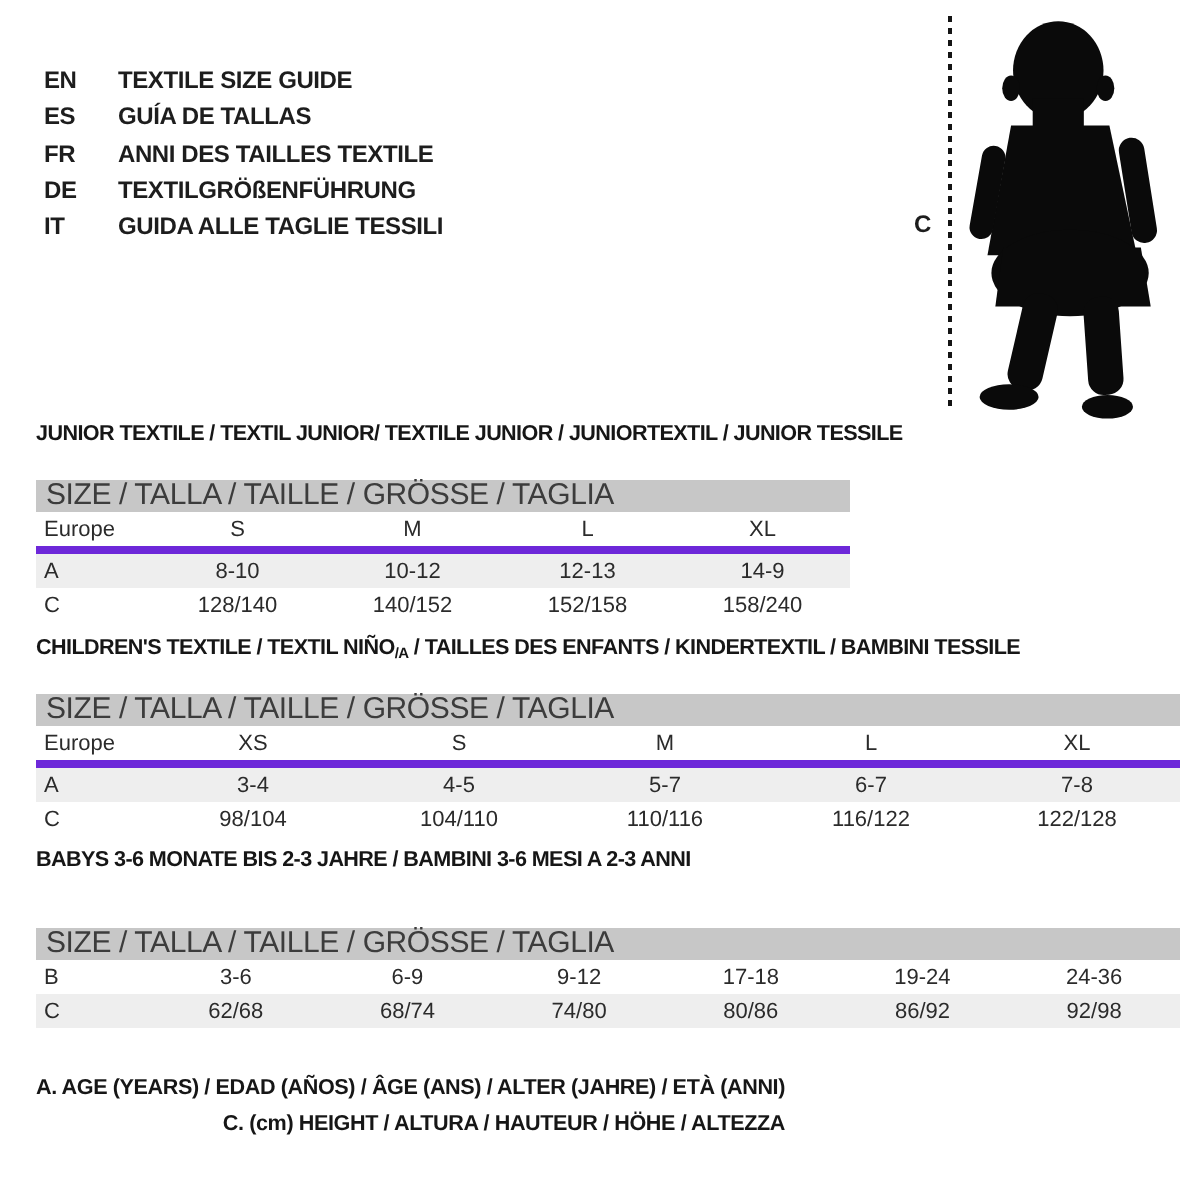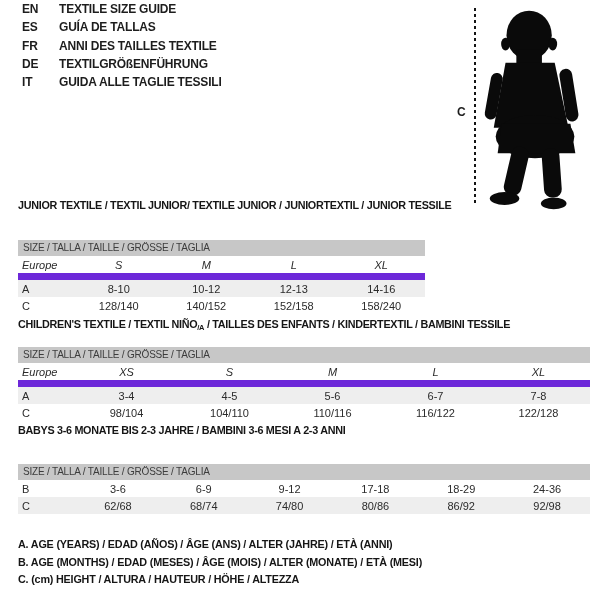--- a/index.html
+++ b/index.html
@@ -1,55 +1,55 @@
 <!DOCTYPE html>
 <html><head>
 <meta charset="utf-8">
 <style>
   html,body { margin:0; padding:0; background:#ffffff; }
   .canvas {
     position:relative; width:600px; height:600px; background:#ffffff;
     font-family:"Liberation Sans", sans-serif; color:#1d1d1d; overflow:hidden;
   }
   
-  .lang-list { position:absolute; left:22px; top:0; }
+  .lang-list { position:absolute; left:22px; top:31px; }
   .lang-row  { display:flex; height:18.3px; align-items:center;
                font-weight:bold; font-size:12px; letter-spacing:-0.2px; }
   .lang-code { width:37px; }
   .lang-label{ white-space:nowrap;text-align:center; }
 
   
   .dash-line { position:absolute; left:474px; top:8px; width:2px; height:198px;
                background:repeating-linear-gradient(#141414 0 3px, transparent 3px 6px); }
   .c-marker  { position:absolute; left:457px; top:105px; font-weight:bold; font-size:12px; }
   .baby-svg  { position:absolute; left:478px; top:5px; }
 
   
   .section-title { position:absolute; left:18px; font-weight:bold; font-size:10.8px;
                    letter-spacing:-0.3px; white-space:nowrap; color:#161616; }
   .two-line div { height:18px; line-height:18px; }
   .subscript { font-size:7.5px; vertical-align:-2px; }
 
   
   .size-table { position:absolute; left:18px; }
-  .size-bar { height:16px; background:#c7c7c7; font-size:10px; line-height:16.5px;
+  .size-bar { height:16px; background:#c7c7c7; font-size:15px; line-height:16.5px;
               padding-left:5px; color:#3c3c3c; letter-spacing:-0.2px; }
   table { border-collapse:collapse; table-layout:fixed; width:100%;
           font-size:11px; color:#2b2b2b; }
   td { height:17px; padding:0; text-align:center; vertical-align:middle;
        white-space:nowrap; overflow:hidden; }
   td.lbl { text-align:left; padding-left:4px; }
-  tr.hdr td { border-bottom:7px solid #6d28d9;font-style:italic; }
+  tr.hdr td { border-bottom:4px solid #6d28d9; }
   tr.shaded td { background:#eeeeee; }
   col.c-lbl { width:57px; }
 
   
   .footnotes { position:absolute; left:18px; top:536px; font-weight:bold;
                font-size:10.8px; letter-spacing:-0.2px; color:#161616; }
-  .footnote  { height:17.5px; line-height:17.5px; white-space:nowrap; }
+  .footnote  { height:17.5px; line-height:17.5px; white-space:nowrap;text-align:right; }
 </style>
 </head>
 <body>
 
 <div class="canvas">
 
   <div class="lang-list">
     <div class="lang-row">
       <span class="lang-code">EN</span>
       <span class="lang-label">TEXTILE SIZE GUIDE</span>
@@ -85,21 +85,21 @@
       <rect x="86" y="64" width="13" height="54" rx="6.5" transform="rotate(-9 92 91)"></rect>
       <ellipse cx="58" cy="133" rx="40" ry="22"></ellipse>
       <path d="M24,120 L94,120 L99,150 L20,150 Z"></path>
       <rect x="30" y="143" width="18" height="50" rx="8" transform="rotate(13 39 168)"></rect>
       <rect x="66" y="145" width="18" height="50" rx="8" transform="rotate(-4 75 170)"></rect>
       <ellipse cx="27" cy="196" rx="15" ry="6.5"></ellipse>
       <ellipse cx="77" cy="201" rx="13" ry="6"></ellipse>
     </g>
   </svg>
 
-  <div class="section-title" style="top:199px">JUNIOR TEXTILE / TEXTIL JUNIOR/ TEXTILE JUNIOR / JUNIORTEXTIL / JUNIOR TESSILE</div>
+  <div class="section-title" style="top:211px">JUNIOR TEXTILE / TEXTIL JUNIOR/ TEXTILE JUNIOR / JUNIORTEXTIL / JUNIOR TESSILE</div>
   <div class="size-table" style="top:240px;width:407px">
     <div class="size-bar">SIZE / TALLA / TAILLE / GRÖSSE / TAGLIA</div>
     <table>
       <colgroup>
           <col class="c-lbl">
           <col>
           <col>
           <col>
           <col>
         </colgroup>
@@ -109,21 +109,21 @@
         <td>S</td>
         <td>M</td>
         <td>L</td>
         <td>XL</td>
       </tr>
       <tr class="shaded">
         <td class="lbl">A</td>
         <td>8-10</td>
         <td>10-12</td>
         <td>12-13</td>
-        <td>14-16</td>
+        <td>14-9</td>
       </tr>
       <tr>
         <td class="lbl">C</td>
         <td>128/140</td>
         <td>140/152</td>
         <td>152/158</td>
         <td>158/240</td>
       </tr>
       </tbody>
     </table>
@@ -149,21 +149,21 @@
         <td>XS</td>
         <td>S</td>
         <td>M</td>
         <td>L</td>
         <td>XL</td>
       </tr>
       <tr class="shaded">
         <td class="lbl">A</td>
         <td>3-4</td>
         <td>4-5</td>
-        <td>5-6</td>
+        <td>5-7</td>
         <td>6-7</td>
         <td>7-8</td>
       </tr>
       <tr>
         <td class="lbl">C</td>
         <td>98/104</td>
         <td>104/110</td>
         <td>110/116</td>
         <td>116/122</td>
         <td>122/128</td>
@@ -187,35 +187,34 @@
           <col>
           <col>
         </colgroup>
       <tbody>
       <tr>
         <td class="lbl">B</td>
         <td>3-6</td>
         <td>6-9</td>
         <td>9-12</td>
         <td>17-18</td>
-        <td>18-29</td>
+        <td>19-24</td>
         <td>24-36</td>
       </tr>
       <tr class="shaded">
         <td class="lbl">C</td>
         <td>62/68</td>
         <td>68/74</td>
         <td>74/80</td>
         <td>80/86</td>
         <td>86/92</td>
         <td>92/98</td>
       </tr>
       </tbody>
     </table>
   </div>
 
   <div class="footnotes">
     <div class="footnote">A. AGE (YEARS) / EDAD (AÑOS) / ÂGE (ANS) / ALTER (JAHRE) / ETÀ (ANNI)</div>
-    <div class="footnote">B. AGE (MONTHS) / EDAD (MESES) / ÂGE (MOIS) / ALTER (MONATE) / ETÀ (MESI)</div>
     <div class="footnote">C. (cm) HEIGHT / ALTURA / HAUTEUR / HÖHE / ALTEZZA</div>
   </div>
 
 </div>
 
 </body></html>

